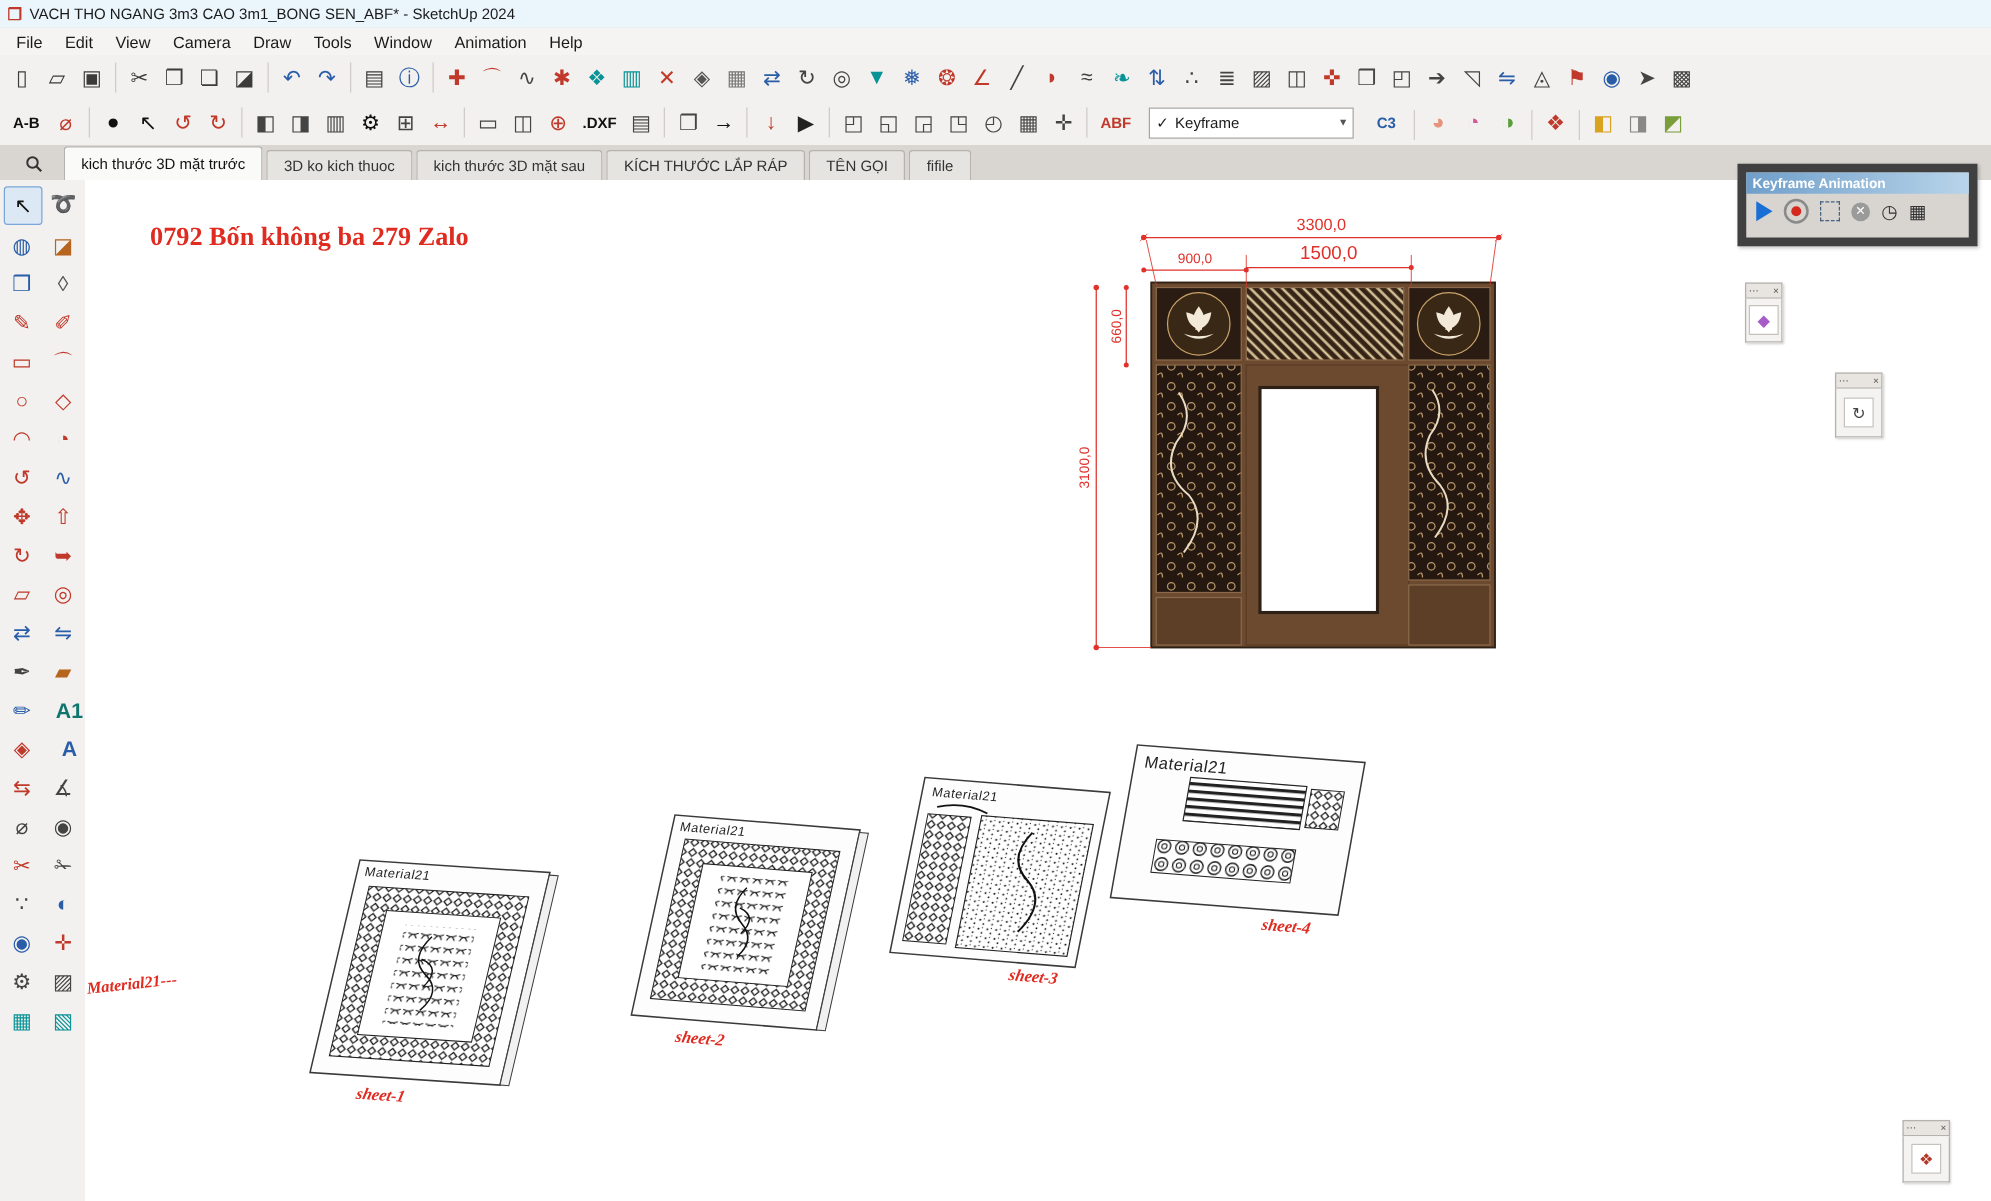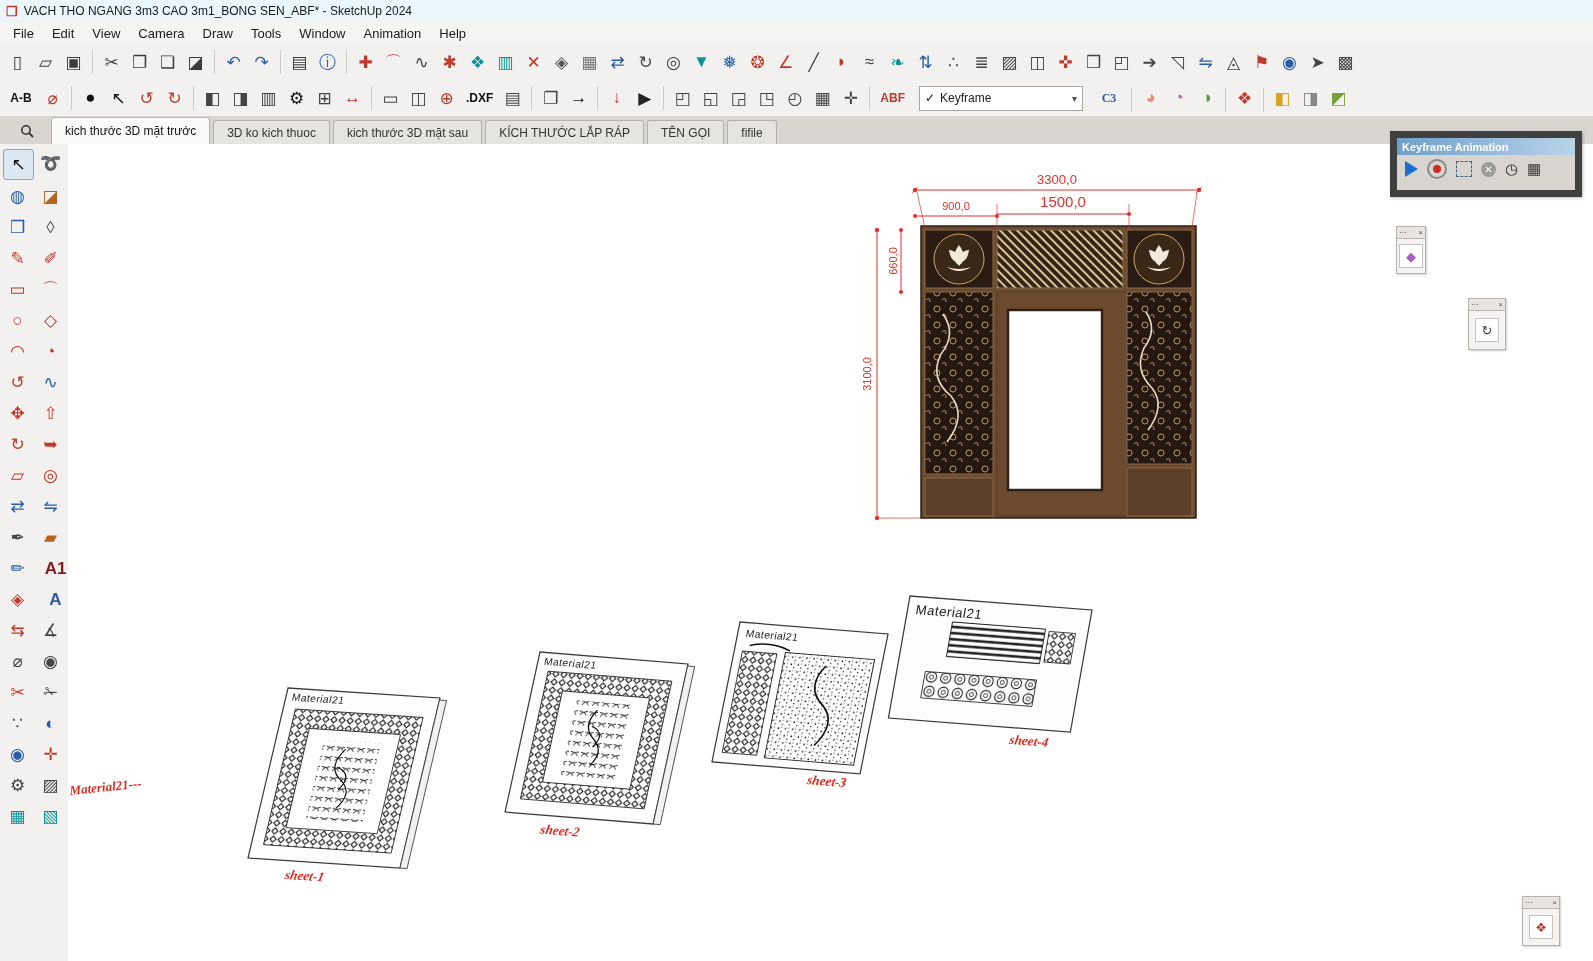--- a/index.html
+++ b/index.html
@@ -191,21 +191,21 @@
       <span class="tbi" style="color: rgb(68, 68, 68);">▦</span>
       <span class="tbi" style="color: rgb(68, 68, 68);">✛</span>
       <span class="tsep"></span>
       <span class="tbi txt" style="color: rgb(192, 57, 43);">ABF</span>
     </span>
   <span class="dropdown">
     <span>✓</span>
     <span>Keyframe</span>
     <span class="caret">▾</span>
   </span>
-  <span style="display:flex;align-items:flex-end;gap:1px;font-family:Liberation Serif, serif;">
+  <span style="display:flex;align-items:flex-end;gap:1px;">
       <span class="tbi txt" style="color: rgb(42, 93, 168);">C3</span>
       <span class="tsep"></span>
       <span class="tbi" style="color: rgb(232, 146, 124);">◕</span>
       <span class="tbi" style="color: rgb(212, 88, 154);">◔</span>
       <span class="tbi" style="color: rgb(90, 158, 58);">◑</span>
       <span class="tsep"></span>
       <span class="tbi" style="color: rgb(192, 57, 43);">❖</span>
       <span class="tsep"></span>
       <span class="tbi" style="color: rgb(217, 163, 32);">◧</span>
       <span class="tbi" style="color: rgb(136, 136, 136);">◨</span>
@@ -249,41 +249,42 @@
     <span class="tbi" style="color: rgb(192, 57, 43);">⇧</span>
     <span class="tbi" style="color: rgb(192, 57, 43);">↻</span>
     <span class="tbi" style="color: rgb(192, 57, 43);">➥</span>
     <span class="tbi" style="color: rgb(192, 57, 43);">▱</span>
     <span class="tbi" style="color: rgb(192, 57, 43);">◎</span>
     <span class="tbi" style="color: rgb(42, 93, 168);">⇄</span>
     <span class="tbi" style="color: rgb(42, 93, 168);">⇋</span>
     <span class="tbi" style="color: rgb(68, 68, 68);">✒</span>
     <span class="tbi" style="color: rgb(181, 101, 29);">▰</span>
     <span class="tbi" style="color: rgb(42, 93, 168);">✏</span>
-    <span class="tbi txt" style="color: #7f1d1d;">A1</span>
+    <span class="tbi txt" style="color: #0f766e;">A1</span>
     <span class="tbi" style="color: rgb(192, 57, 43);">◈</span>
     <span class="tbi txt" style="color: rgb(42, 93, 168);">A</span>
     <span class="tbi" style="color: rgb(192, 57, 43);">⇆</span>
     <span class="tbi" style="color: rgb(68, 68, 68);">∡</span>
     <span class="tbi" style="color: rgb(68, 68, 68);">⌀</span>
     <span class="tbi" style="color: rgb(68, 68, 68);">◉</span>
     <span class="tbi" style="color: rgb(192, 57, 43);">✂</span>
     <span class="tbi" style="color: rgb(68, 68, 68);">✁</span>
     <span class="tbi" style="color: rgb(68, 68, 68);">∵</span>
     <span class="tbi" style="color: rgb(42, 93, 168);">◐</span>
     <span class="tbi" style="color: rgb(42, 93, 168);">◉</span>
     <span class="tbi" style="color: rgb(192, 57, 43);">✛</span>
     <span class="tbi" style="color: rgb(68, 68, 68);">⚙</span>
     <span class="tbi" style="color: rgb(68, 68, 68);">▨</span>
     <span class="tbi" style="color: rgb(10, 147, 150);">▦</span>
     <span class="tbi" style="color: rgb(10, 147, 150);">▧</span>
   </div>
 
 <div class="canvas">
   <div class="watermark">
+    <div>0792 Bốn không ba 279 Zalo</div>
   </div>
 
   <svg class="scene" width="1525" height="817" viewBox="0 0 1525 817">
     <defs>
       <pattern id="lattice" width="12" height="12" patternUnits="userSpaceOnUse" patternTransform="rotate(45)">
         <rect width="12" height="12" fill="#352416"></rect>
         <path d="M0,2 H12 M0,8 H12" stroke="#d8c49a" stroke-width="2"></path>
       </pattern>
       <pattern id="carve" width="16" height="16" patternUnits="userSpaceOnUse">
         <rect width="16" height="16" fill="#241811"></rect>

